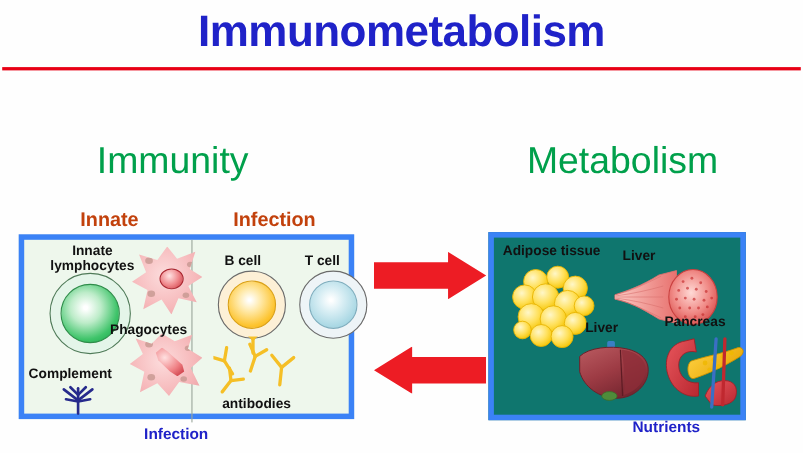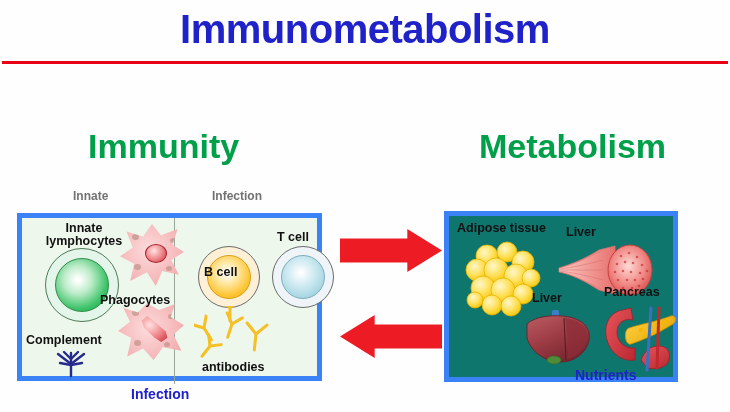--- a/index.html
+++ b/index.html
@@ -36,48 +36,48 @@
     top: 61px;
     width: 726px;
     height: 3px;
     background: #e80015;
   }
 
   
   .section-heading {
     position: absolute;
     font-size: 34px;
-    font-weight: bold;
+    font-weight: normal;
     color: #00a04b;
     white-space: nowrap;
   }
   #heading-immunity { left: 88px; top: 127px; }
   #heading-metabolism { left: 479px; top: 127px; }
 
   
   .subtype-label {
     position: absolute;
-    font-size: 12px;
+    font-size: 18px;
     font-weight: bold;
-    color: #737373;
+    color: #c2410c;
     white-space: nowrap;
   }
   #label-innate { left: 73px; top: 189px; }
   #label-adaptive { left: 212px; top: 189px; }
 
   
   .bottom-label {
     position: absolute;
     font-size: 14px;
     font-weight: bold;
     color: #1f22c8;
     white-space: nowrap;
   }
   #label-infection { left: 131px; top: 386px; }
-  #label-nutrients { left: 575px; top: 367px; }
+  #label-nutrients { left: 575px; top: 380px; }
 
   
   .panel {
     position: absolute;
     background: #f2f8f0;
     border: 5px solid #3b82f6;
     box-sizing: border-box;
   }
   #immunity-panel {
     left: 17px;
@@ -110,21 +110,21 @@
     white-space: nowrap;
     line-height: 13px;
     z-index: 6;
   }
 
   
   #lbl-innate-lymph { left: 20px; top: 4px; width: 84px; text-align: center; white-space: normal; }
   #lbl-phagocytes   { left: 78px; top: 76px; }
   #lbl-complement   { left: 4px;  top: 116px; }
   
-  #lbl-bcell        { left: 182px; top: 13px; margin-top: 35px; }
+  #lbl-bcell        { left: 182px; top: 13px; }
   #lbl-tcell        { left: 255px; top: 13px; }
   #lbl-antibodies   { left: 180px; top: 143px; }
 
   
   #lbl-adipose  { left: 8px;   top: 6px; }
   #lbl-muscle   { left: 117px; top: 10px; }
   #lbl-liver    { left: 83px;  top: 76px; }
   #lbl-pancreas { left: 155px; top: 70px; }
 
   

